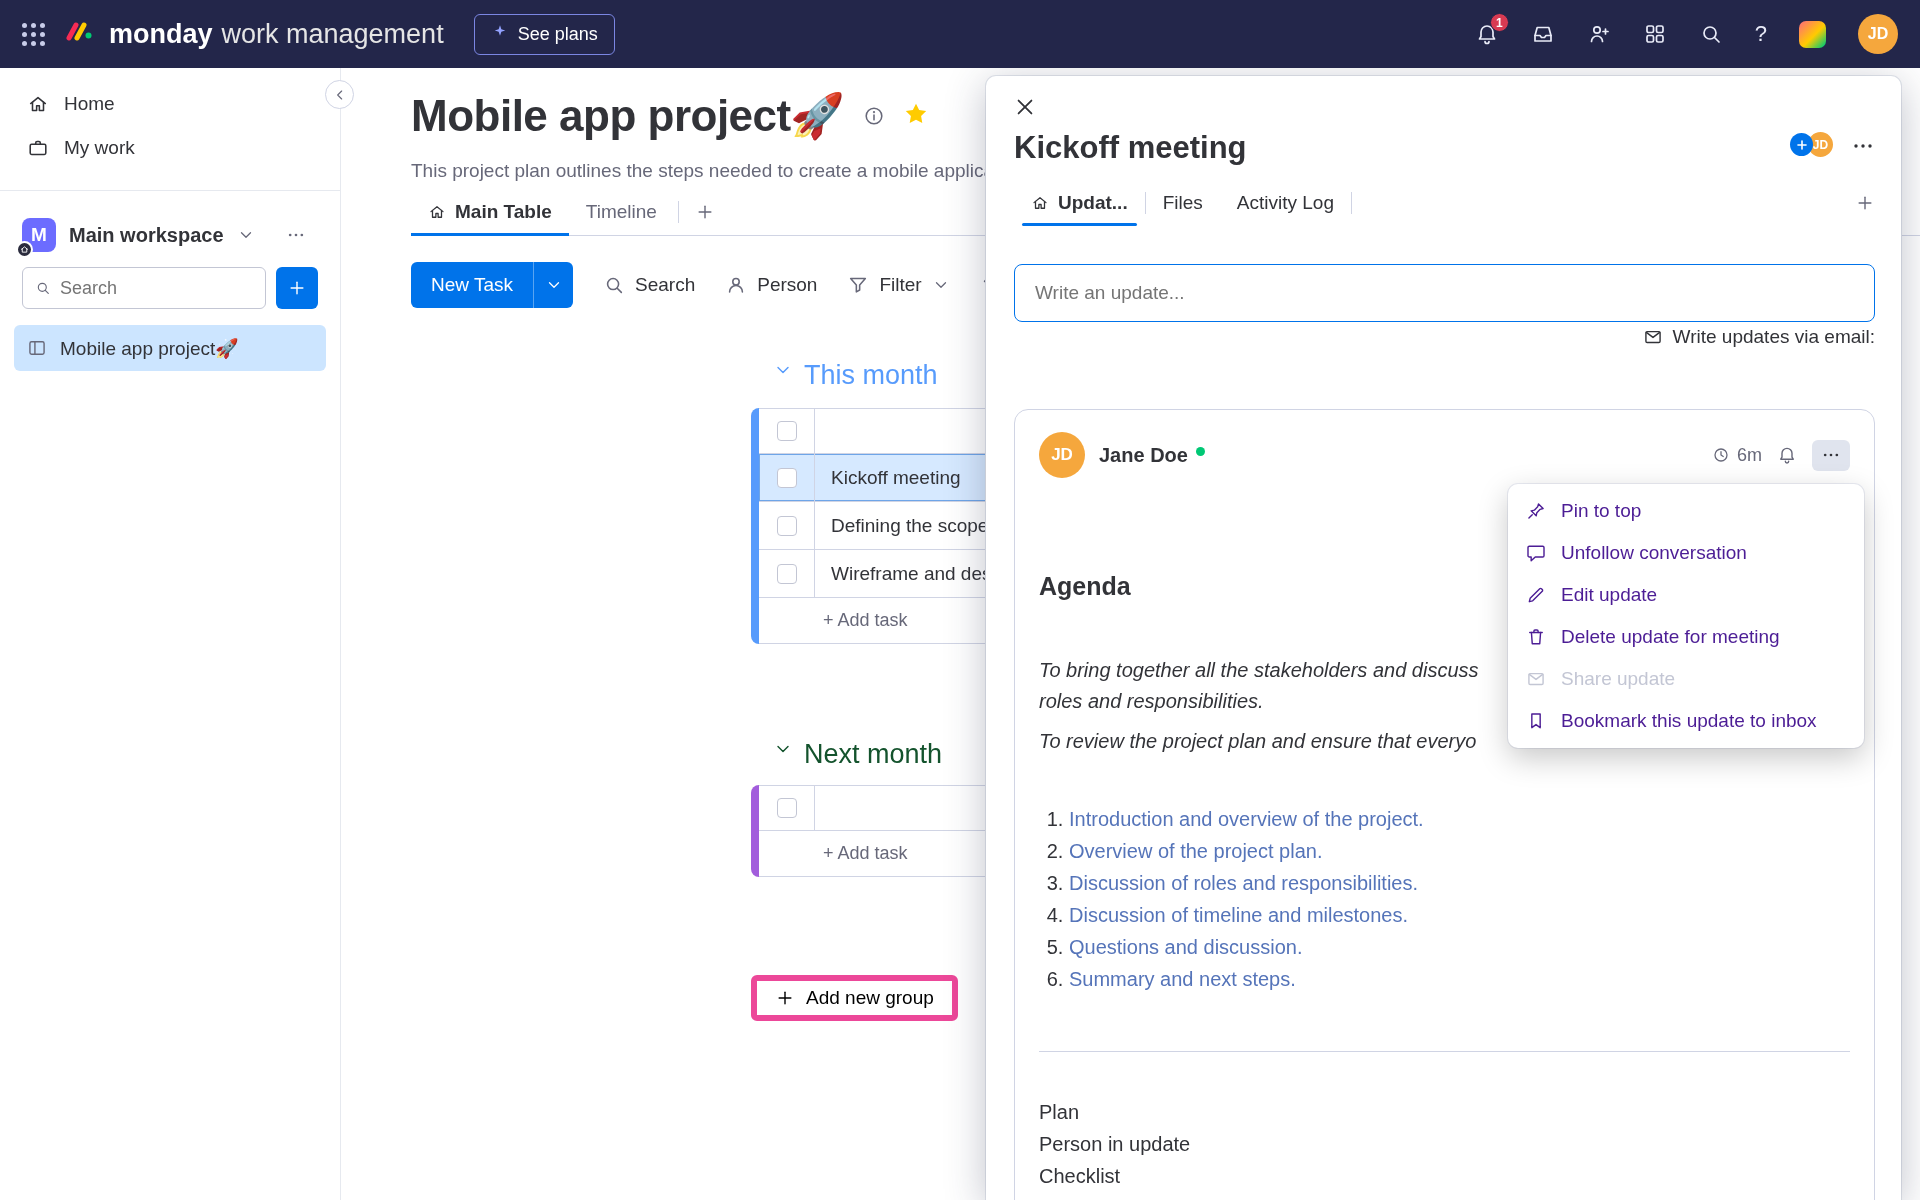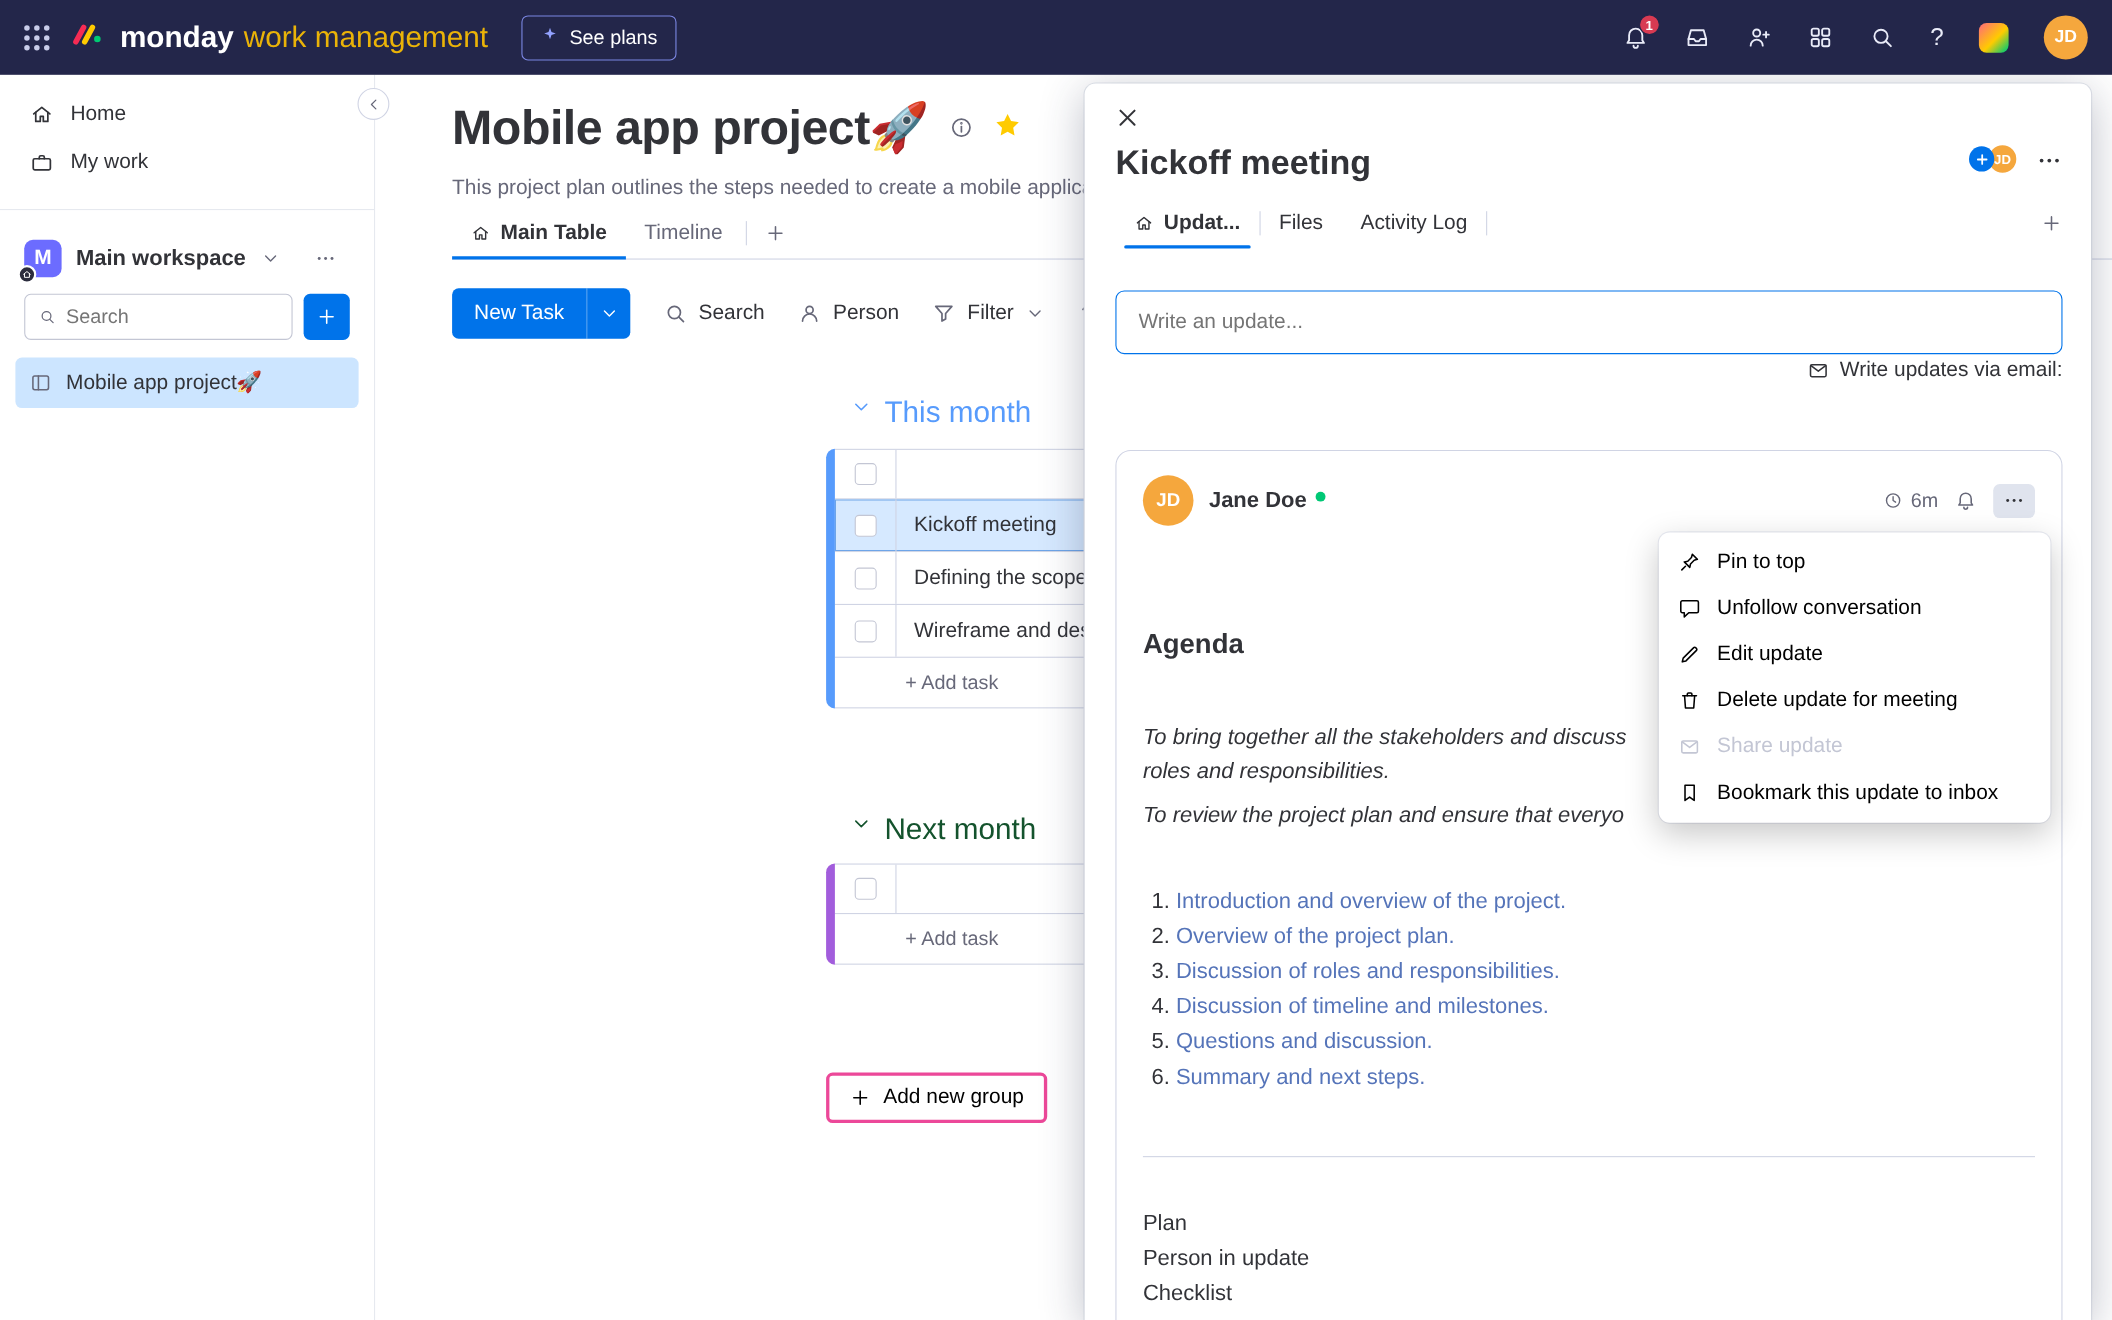--- a/index.html
+++ b/index.html
@@ -17,21 +17,21 @@
   
   .topbar {
     position: absolute; top: 0; left: 0; right: 0; height: 68px;
     background: #23264a; color: #fff; display: flex; align-items: center;
     padding: 0 22px; gap: 16px; z-index: 40;
   }
   .grid9 { display: grid; grid-template-columns: repeat(3, 5px); gap: 4px; cursor: pointer; }
   .grid9 i { width: 5px; height: 5px; border-radius: 50%; background: #c9cdea; }
   .brand { display: flex; align-items: baseline; gap: 9px; font-size: 27px; white-space: nowrap; }
   .brand .bold { font-weight: 700; }
-  .brand .light { font-weight: 300; color: #eab308; }
+  .brand .light { font-weight: 300; color: #e5e5e5; }
   .see-plans {
     margin-left: 14px; display: flex; align-items: center; gap: 9px;
     border: 1px solid #7b86e2; border-radius: 6px; padding: 8px 16px;
     font-size: 18px; color: #fff; background: transparent; cursor: pointer;
   }
   .see-plans .spark { color: #93a2ff; }
   .topbar-right { margin-left: auto; display: flex; align-items: center; gap: 32px; }
   .tb-icon { position: relative; color: #e9ebf8; cursor: pointer; }
   .tb-badge {
     position: absolute; top: -9px; right: -10px; min-width: 19px; height: 19px;
@@ -124,21 +124,21 @@
   .checkbox { width: 20px; height: 20px; border: 1.5px solid #c3c6d4; border-radius: 4px; background: #fff; cursor: pointer; }
   .done-circle { margin-left: auto; width: 28px; height: 28px; border-radius: 50%; background: #00c875; color: #fff;
     display: flex; align-items: center; justify-content: center; }
   .chat-wrap { position: relative; color: #0073ea; cursor: pointer; }
   .chat-badge { position: absolute; right: -7px; bottom: -5px; min-width: 17px; height: 17px; border-radius: 9px;
     background: #0073ea; border: 2px solid #fff; color: #fff; font-size: 11px; font-weight: 700;
     display: flex; align-items: center; justify-content: center; padding: 0 3px; }
   .chat-add { color: #9ba3b5; cursor: pointer; }
   .add-row { display: flex; align-items: center; height: 46px; border-bottom: 1px solid #d0d4e4; color: #676879; font-size: 18px; padding-left: 64px; cursor: pointer; }
   .summary-sliver { position: absolute; border: 1px solid #d0d4e4; border-radius: 6px; height: 38px; background: #fff; }
-  .add-group-btn { position: absolute; left: 410px; top: 907px; height: 46px; border: 3px solid #ec4899; border-radius: 6px;
+  .add-group-btn { position: absolute; left: 410px; top: 907px; height: 46px; border: 6px solid #ec4899; border-radius: 6px;
     background: #fff; display: flex; align-items: center; gap: 11px; padding: 0 18px; font-size: 19px; cursor: pointer; }
 
   
   .panel {
     position: absolute; top: 76px; left: 986px; width: 915px; bottom: 0;
     background: #fff; border-radius: 10px 10px 0 0;
     box-shadow: 0 8px 40px rgba(41,47,76,.30), 0 0 0 1px #e6e9ef;
     z-index: 10; overflow: hidden;
   }
   .panel-close { position: absolute; top: 20px; left: 28px; color: #323338; cursor: pointer; }
@@ -175,21 +175,21 @@
   .card-para { margin-top: 54px; font-style: italic; font-size: 20px; line-height: 31px; }
   .card-para2 { margin-top: 9px; font-style: italic; font-size: 20px; line-height: 31px; }
   .agenda-list { margin: 46px 0 0; padding-left: 30px; }
   .agenda-list li { font-size: 20px; line-height: 32px; color: #323338; }
   .agenda-list li span { color: #5574b9; cursor: pointer; }
   .card-hr { border: none; border-top: 1px solid #d0d4e4; margin: 56px 0 0; }
   .card-footer { margin-top: 44px; font-size: 20px; line-height: 32px; }
 
   .ctx-menu { position: absolute; top: 408px; left: 522px; width: 356px; background: #fff; border-radius: 10px;
     box-shadow: 0 10px 30px rgba(0,0,0,.22), 0 0 0 1px #eceef5; padding: 6px 0; z-index: 30; }
-  .ctx-item { display: flex; align-items: center; gap: 15px; height: 42px; padding: 0 18px; font-size: 19px; color: #000000; cursor: pointer; }
+  .ctx-item { display: flex; align-items: center; gap: 15px; height: 42px; padding: 0 18px; font-size: 19px; color: #4c1d95; cursor: pointer; }
   .ctx-item.disabled { color: #c3c6d4; cursor: default; }
 </style>
 </head>
 <body>
 
 <header class="topbar">
   <div class="grid9">
     <i></i>
       <i></i>
       <i></i>

